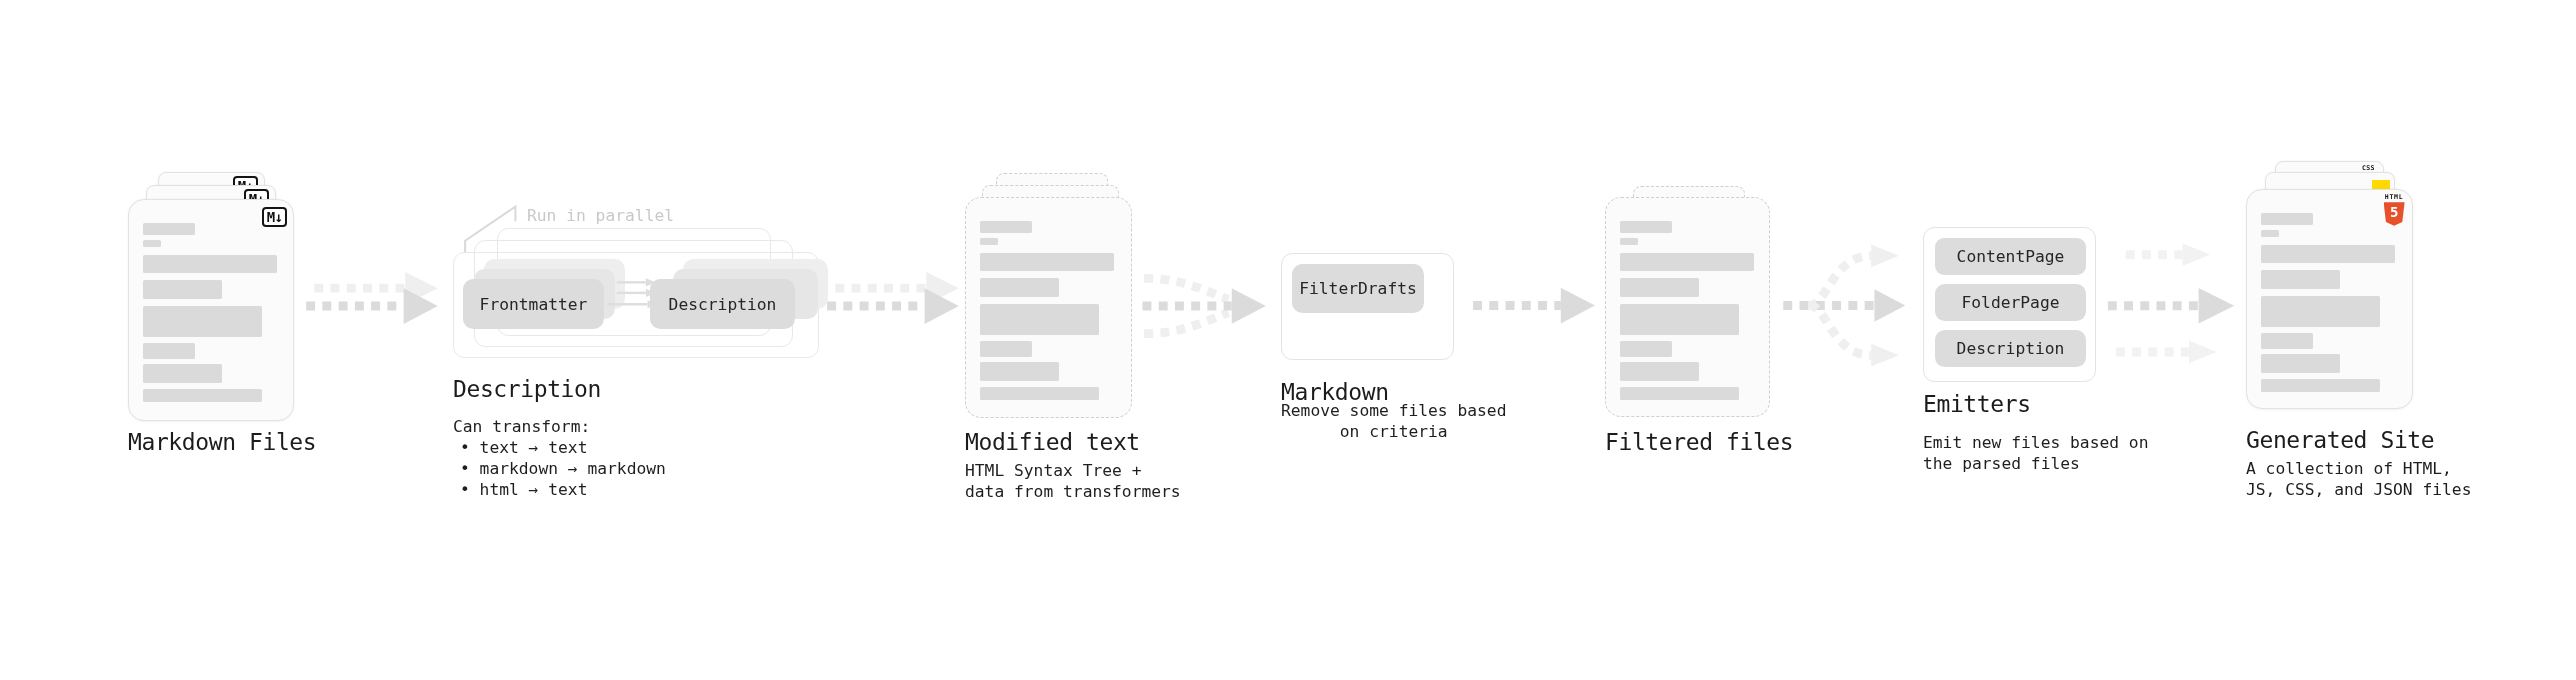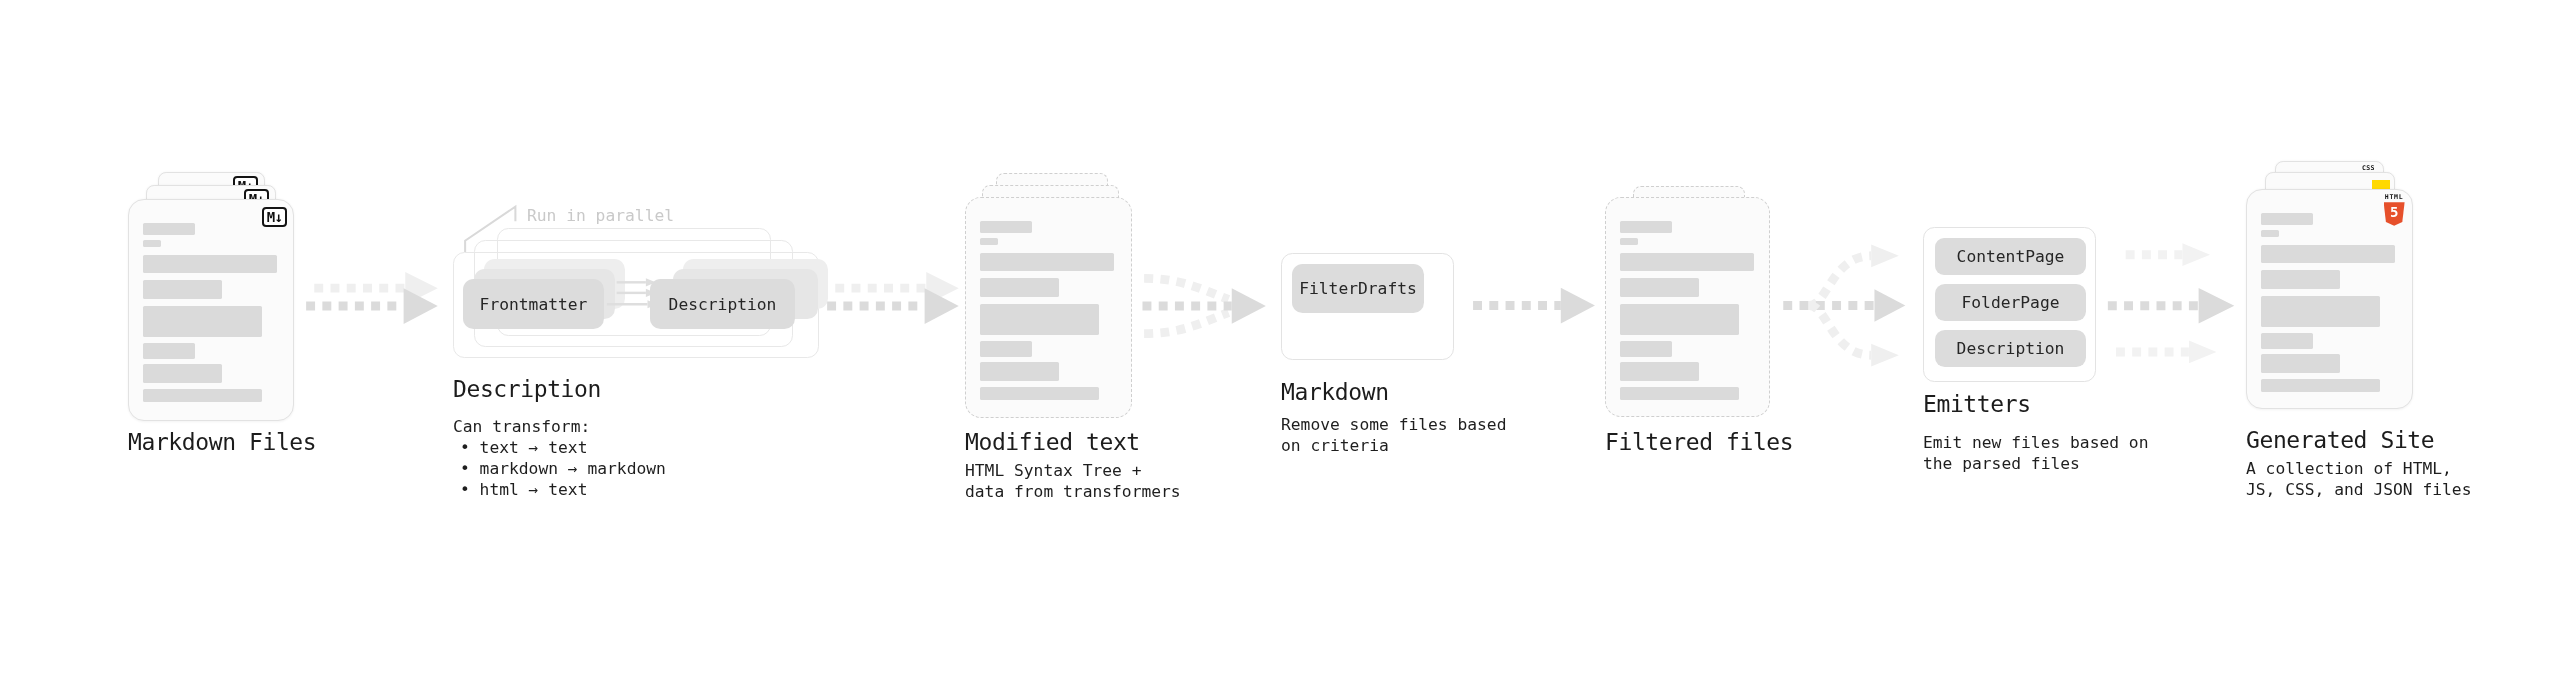--- a/index.html
+++ b/index.html
@@ -166,21 +166,21 @@
     <path d="M10,36 C55,36 78,48 114,62" class="dash light"></path>
     <path d="M10,104 C55,104 78,92 114,78" class="dash light"></path>
     <line x1="8" y1="70" x2="118" y2="70" class="dash main"></line>
     <polygon points="118,48 118,92 160,70" class="head main"></polygon>
   </svg>
 
   <div class="stage">
     <div class="frame solid" style="left:1281px;top:253px;width:173px;height:107px;"></div>
     <div class="pill" style="left:1292px;top:264px;width:132px;height:49px;">FilterDrafts</div>
     <div class="stage-title" style="left:1281px;top:379px;">Markdown</div>
-    <div class="stage-sub" style="left:1281px;top:414px;">Remove some files based
+    <div class="stage-sub" style="left:1281px;top:400px;text-align:center;">Remove some files based
 on criteria</div>
   </div>
 
   <svg class="arr" style="left:1468px;top:286px;" width="132" height="39" viewBox="0 0 162 48">
     <line x1="6" y1="24" x2="114" y2="24" class="dash main"></line>
     <polygon points="114,2 114,46 156,24" class="head main"></polygon>
   </svg>
 
   <div class="stage">
     <div class="card dashed tab" style="left:1633px;top:186px;width:112px;height:37px;"></div>

